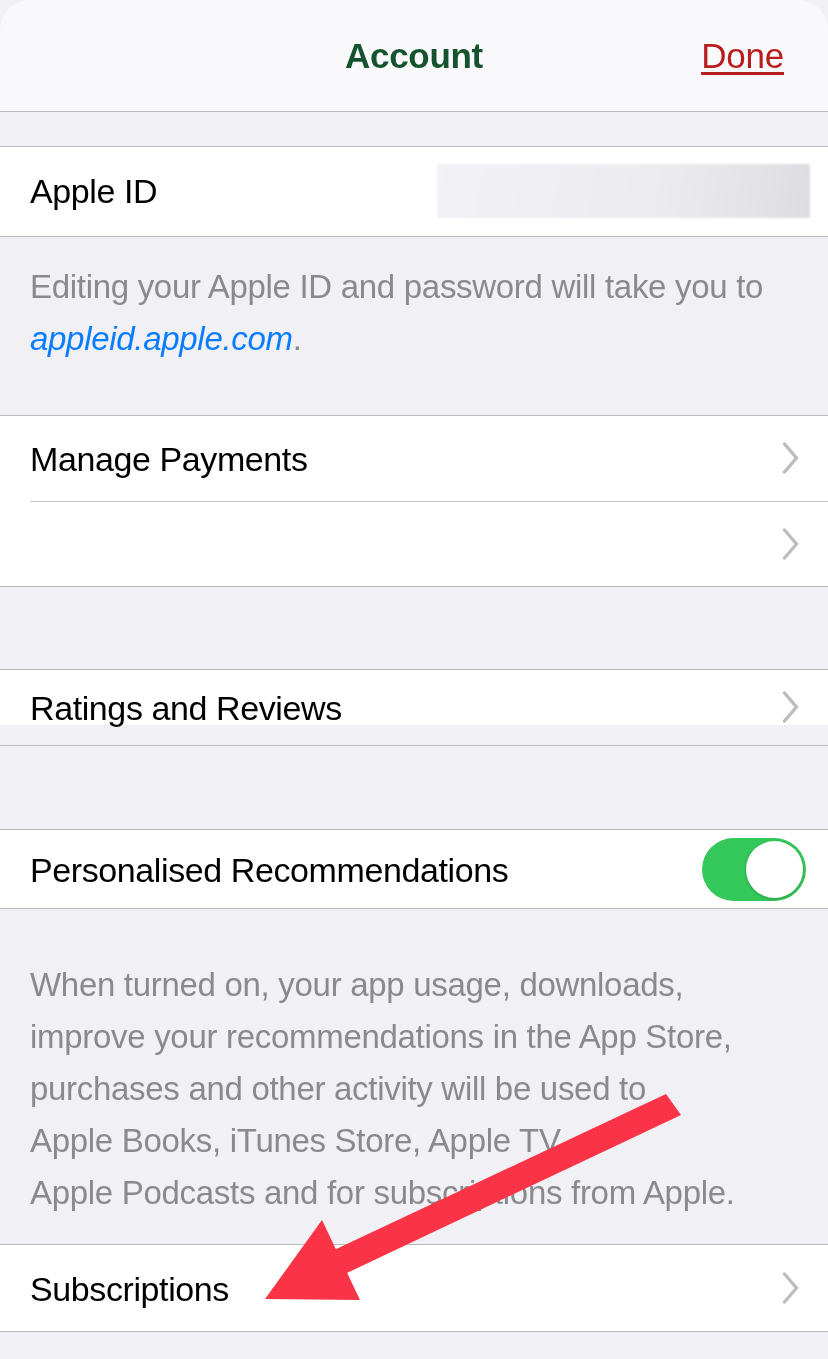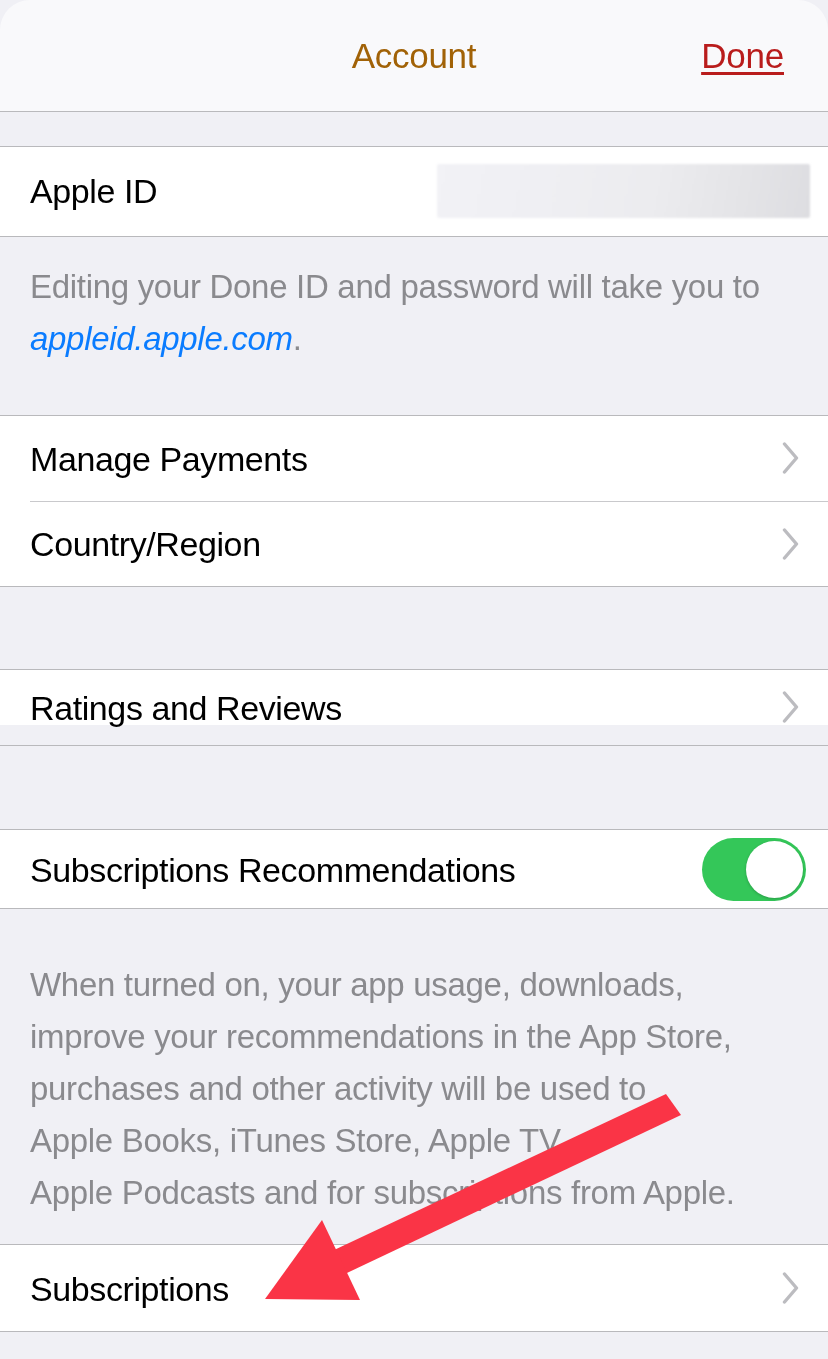--- a/index.html
+++ b/index.html
@@ -35,22 +35,22 @@
     left: 0; right: 0; bottom: 0;
     height: 1px;
     background: #B9B9BC;
   }
   .nav-title {
     position: absolute;
     left: 0; right: 0;
     top: 36px;
     text-align: center;
     font-size: 35px;
-    font-weight: normal;
-    color: #a16207;
+    font-weight: bold;
+    color: #14532d;
     letter-spacing: -0.3px;
   }
   .nav-done {
     position: absolute;
     right: 44px;
     top: 36px;
     font-size: 35px;
     color: #b91c1c;
     text-decoration: underline;
     text-underline-offset: 4px;
@@ -177,40 +177,39 @@
     <div class="hairline-top" style="top:0;"></div>
     <div class="row" style="top:0;height:90px;">
       <div class="row-label" style="top:26px;">Apple ID</div>
       <div class="redacted" style="left:437px;top:18px;width:373px;height:54px;"></div>
     </div>
     <div class="hairline-bottom" style="top:90px;"></div>
   </div>
 
   <div class="gap" style="top:237px;height:178px;">
     <div class="footer-text" style="top:24px;width:770px;">
-      <span>Editing your Done ID and password will take you to </span><span class="link">appleid.apple.com</span><span>.</span>
+      <span>Editing your Apple ID and password will take you to </span><span class="link">appleid.apple.com</span><span>.</span>
     </div>
   </div>
 
   <div class="section" style="top:415px;height:172px;">
     <div class="hairline-top" style="top:0;"></div>
 
     <div class="row" style="top:1px;height:85px;">
       <div class="row-label" style="top:24px;">Manage Payments</div>
       <div class="chevron" style="top:26px;">
         <svg width="18" height="32" viewBox="0 0 18 32">
           <path d="M2.5 2 L14.5 16 L2.5 30" fill="none" stroke="#BCBCC0" stroke-width="3.4" stroke-linecap="round" stroke-linejoin="round"></path>
         </svg>
       </div>
     </div>
 
     <div class="row-sep" style="top:86px;"></div>
 
     <div class="row" style="top:87px;height:84px;">
-      <div class="row-label" style="top:23px;">Country/Region</div>
       <div class="chevron" style="top:26px;">
         <svg width="18" height="32" viewBox="0 0 18 32">
           <path d="M2.5 2 L14.5 16 L2.5 30" fill="none" stroke="#BCBCC0" stroke-width="3.4" stroke-linecap="round" stroke-linejoin="round"></path>
         </svg>
       </div>
     </div>
 
     <div class="hairline-bottom" style="top:171px;"></div>
   </div>
 
@@ -227,21 +226,21 @@
       </div>
     </div>
     <div class="hairline-bottom" style="top:76px;"></div>
   </div>
 
   <div class="gap" style="top:746px;height:83px;"></div>
 
   <div class="section" style="top:829px;height:80px;">
     <div class="hairline-top" style="top:0;"></div>
     <div class="row" style="top:1px;height:78px;">
-      <div class="row-label" style="top:21px;">Subscriptions Recommendations</div>
+      <div class="row-label" style="top:21px;">Personalised Recommendations</div>
       <div class="switch" style="right:22px;top:8px;">
         <div class="knob"></div>
       </div>
     </div>
     <div class="hairline-bottom" style="top:79px;"></div>
   </div>
 
   <div class="gap" style="top:937px;height:335px;">
     <div class="footer-text" style="top:22px;width:790px;">
       <div>When turned on, your app usage, downloads,</div>

